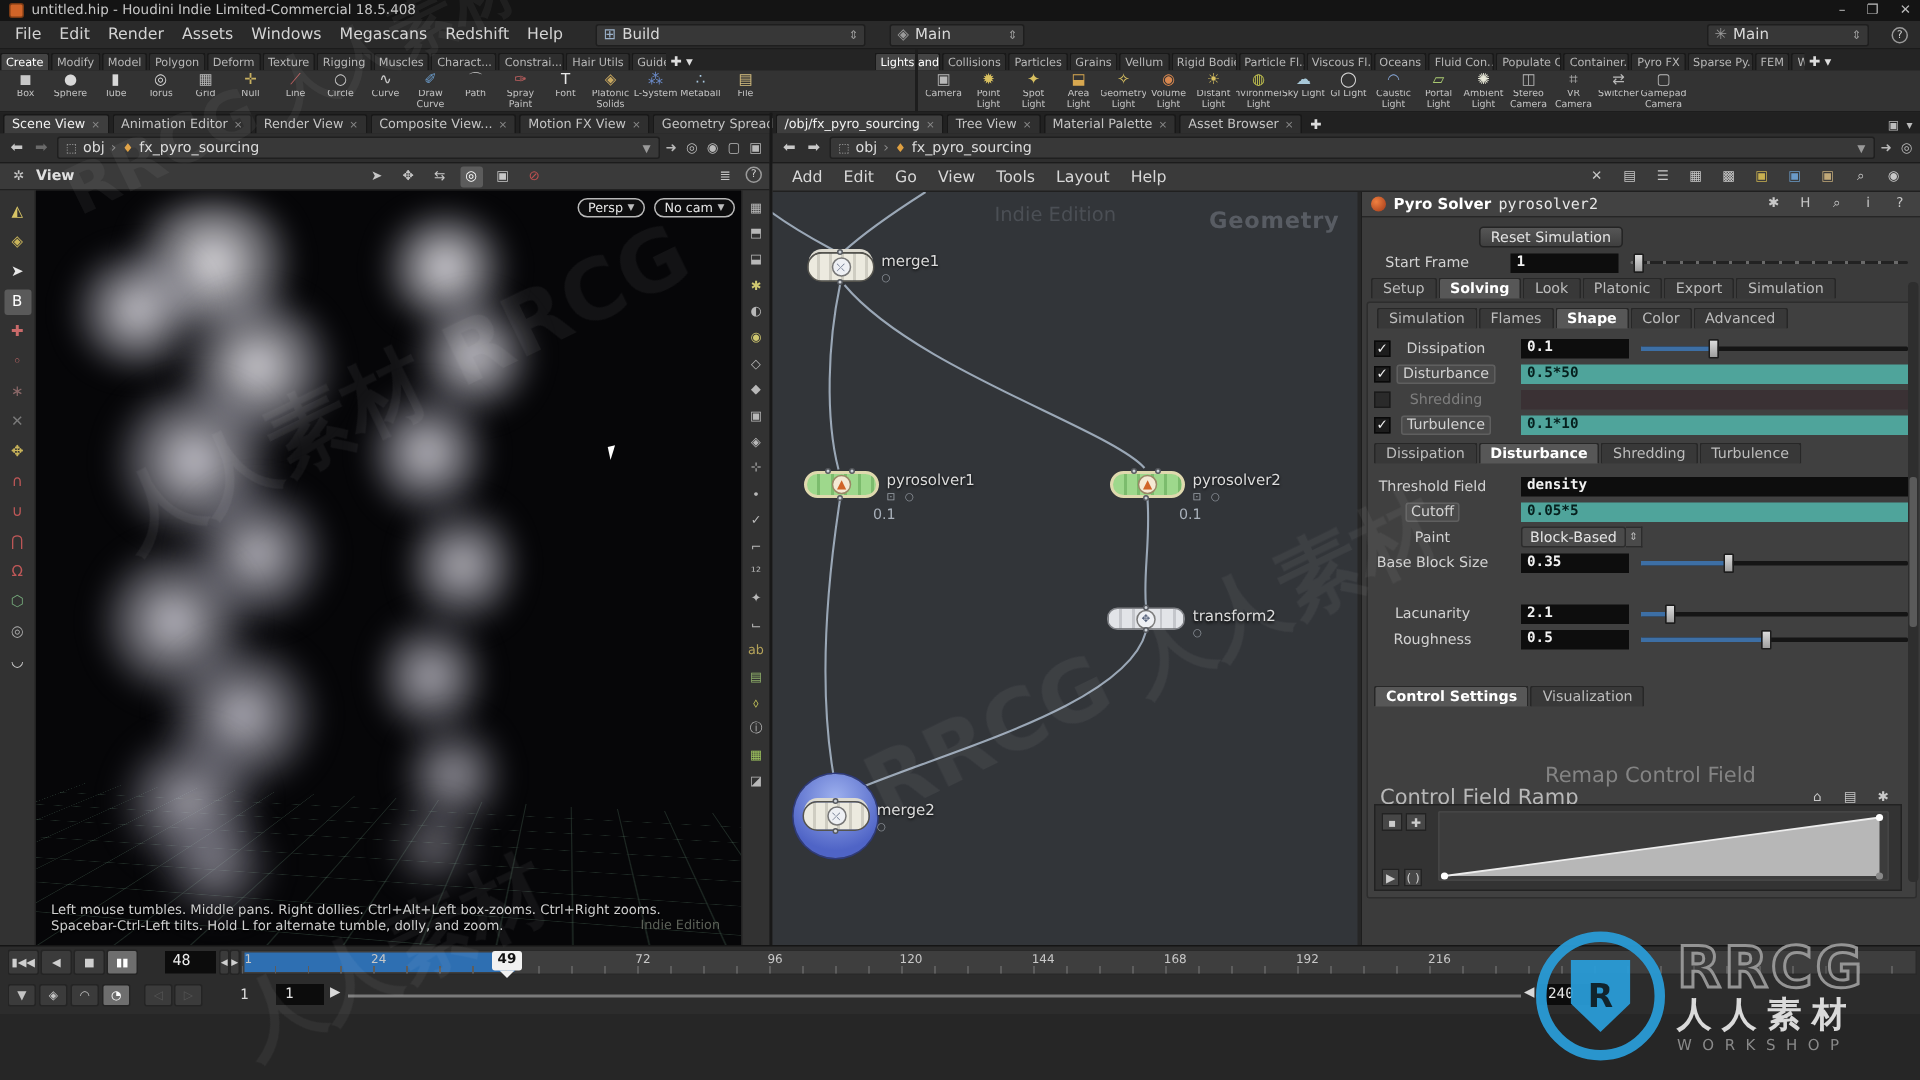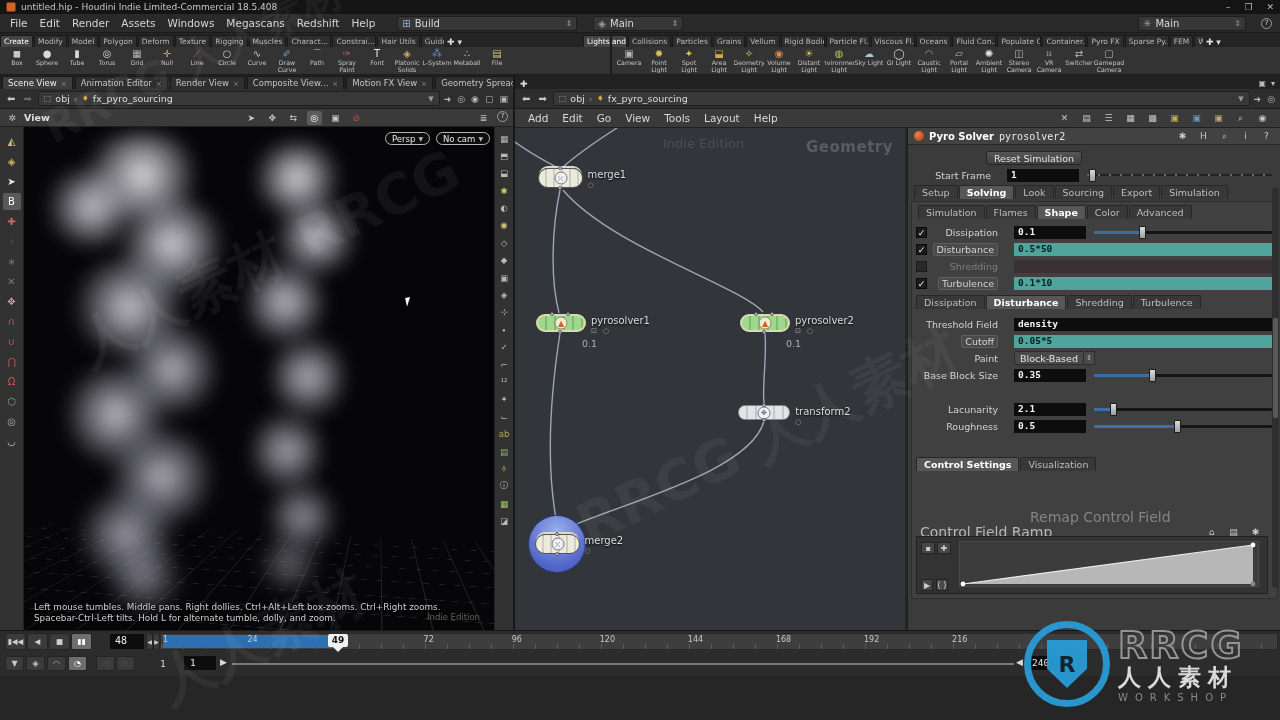--- a/index.html
+++ b/index.html
@@ -94,21 +94,21 @@
   
   #params { left:907px;top:128px;width:373px;height:502px;background:#3b3b3b;border-left:1px solid #1d1d1d; }
   #p-header { position:absolute;left:0;top:0;width:100%;height:17px;background:#424242;border-bottom:1px solid #262626;display:flex;align-items:center;gap:5px;padding:0 6px; }
   .pyro-ico { width:10px;height:10px;border-radius:50%;background:radial-gradient(circle at 35% 35%,#f08040,#a03818);display:inline-block; }
   #p-header .ntype { color:#fff;font-weight:bold;font-size:10px; }
   #p-header .nname { color:#e8e8e8;font-size:10px; }
   #p-header .ricons { margin-left:auto;display:flex;gap:6px;color:#c8c8c8;font-size:9px; }
   .pcirc { width:11px;height:11px;border:1px solid #9a9a9a;border-radius:50%;display:flex;align-items:center;justify-content:center;font-size:7px; }
   .pbtn { position:absolute;background:linear-gradient(#565656,#3f3f3f);border:1px solid #242424;border-radius:3px;color:#e4e4e4;font-size:9.5px;display:flex;align-items:center;justify-content:center; }
   .prow { position:absolute;left:4px;width:365px;height:16px;display:flex;align-items:center; }
-  .plabel { width:84px;text-align:right;color:#d2d2d2;font-size:9.5px;padding-right:16px;white-space:nowrap; }
+  .plabel { width:84px;text-align:center;color:#d2d2d2;font-size:9.5px;padding-right:16px;white-space:nowrap; }
   .plabel.dim { color:#7e7e7e; }
   .plabel .inbox { background:#4a4a4a;border:1px solid #5f5f5f;border-radius:2px;padding:0 3px; }
   .pcheck { width:11px;height:11px;background:#1c1c1c;border:1px solid #090909;margin:0 3px 0 4px;color:#f0f0f0;font-size:9px;line-height:10px;text-align:center; }
   .pcheck.off { color:transparent;background:#262626; }
   .pcheck.dis { background:#2a2a2a;border-color:#1a1a1a; }
   .pfield { background:#0d0d0d;color:#f2f2f2;font-family:"DejaVu Sans Mono","Liberation Mono",monospace;font-size:9.5px;font-weight:bold;height:13px;line-height:12px;padding:0 4px;width:72px;overflow:hidden; }
   .pfield.wide { flex:1; }
   .pfield.expr { background:#4fa49b;color:#06201e; }
   .pfield.dis { background:#3a3134;color:#6a5a5a; }
   .pdrop { background:#4a4a4a;border:1px solid #2c2c2c;border-radius:2px;color:#e4e4e4;font-size:9.5px;height:14px;line-height:13px;padding:0 5px;width:70px; }
@@ -390,20 +390,26 @@
         <span class="pane-tab">Motion FX View</span>
         <span class="pane-tab">Geometry Spreadsheet</span>
       </span>
     <span class="shelf-plus">✚</span>
     <span class="corner-icons">
         <span>▣</span>
         <span>▾</span>
       </span>
   </div>
   <div class="abs pane-tabrow" style="left:515px;width:765px">
+    <span style="display:flex">
+        <span class="pane-tab active">/obj/fx_pyro_sourcing</span>
+        <span class="pane-tab">Tree View</span>
+        <span class="pane-tab">Material Palette</span>
+        <span class="pane-tab">Asset Browser</span>
+      </span>
     <span class="shelf-plus">✚</span>
     <span class="corner-icons">
         <span>▣</span>
         <span>▾</span>
       </span>
   </div>
 
   <div class="abs pathbar" style="left:0;width:513px">
     <span class="nav-arrow">⬅</span>
     <span class="nav-arrow" style="color:#6a6a6a">➡</span>
@@ -647,21 +653,21 @@
       <span class="plabel" style="width:95px">Start Frame</span>
       <span class="pfield">1</span>
       <span class="pslider dashed">
           <span class="knob" style="left:1%"></span>
         </span>
     </div>
     <span class="ptabs" style="left:6px;top:57px">
         <span class="ptab">Setup</span>
         <span class="ptab active">Solving</span>
         <span class="ptab">Look</span>
-        <span class="ptab">Sourcing</span>
+        <span class="ptab">Platonic</span>
         <span class="ptab">Export</span>
         <span class="ptab">Simulation</span>
       </span>
     <div class="pbox" style="left:3px;top:73px;width:367px;height:398px"></div>
     <span class="ptabs" style="left:10px;top:77px">
         <span class="ptab">Simulation</span>
         <span class="ptab">Flames</span>
         <span class="ptab active">Shape</span>
         <span class="ptab">Color</span>
         <span class="ptab">Advanced</span>

